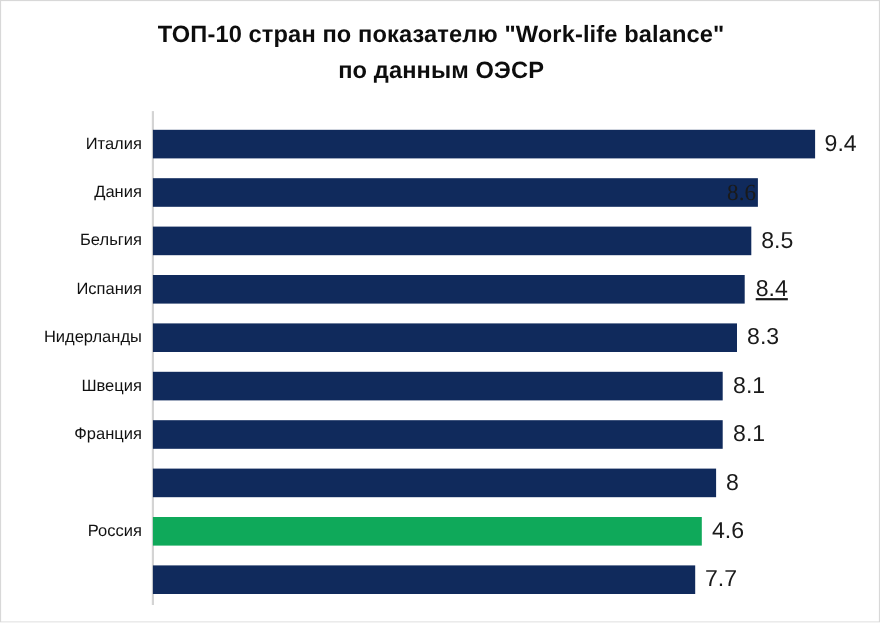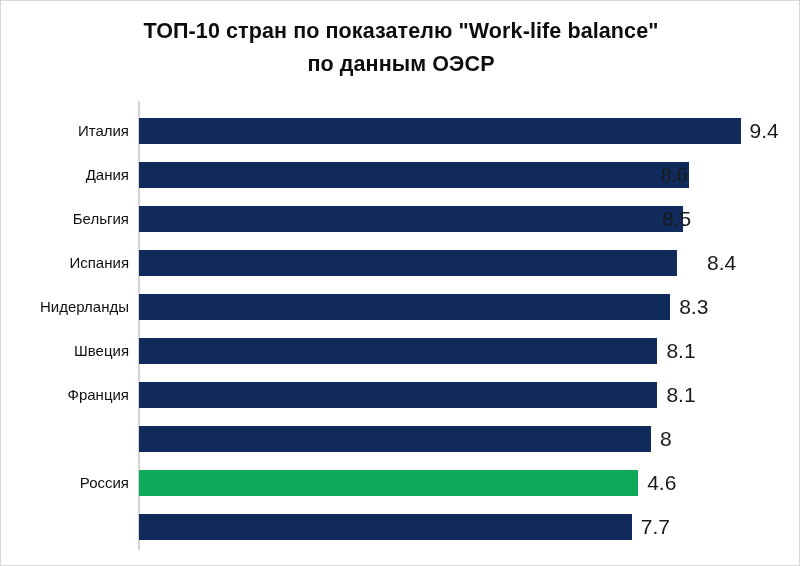--- a/index.html
+++ b/index.html
@@ -120,26 +120,26 @@
           <div class="val-label" style="left: 748.6px;">9.4</div>
         </div>
         <div class="bar-row" style="top: 56px;">
           <div class="cat-label">Дания</div>
           <div class="bar" style="width: 550.4px;"></div>
           <div class="val-label" style="left: 660px; font-family: Liberation Serif, serif;">8.6</div>
         </div>
         <div class="bar-row" style="top: 100px;">
           <div class="cat-label">Бельгия</div>
           <div class="bar" style="width: 544px;"></div>
-          <div class="val-label" style="left: 661px;">8.5</div>
+          <div class="val-label" style="left: 691px;">8.5</div>
         </div>
         <div class="bar-row" style="top: 144px;">
           <div class="cat-label">Испания</div>
           <div class="bar" style="width: 537.6px;"></div>
-          <div class="val-label" style="left: 706px;">8.4</div>
+          <div class="val-label" style="left: 686px; text-decoration: underline;">8.4</div>
         </div>
         <div class="bar-row" style="top: 188px;">
           <div class="cat-label">Нидерланды</div>
           <div class="bar" style="width: 531.2px;"></div>
           <div class="val-label" style="left: 678.2px;">8.3</div>
         </div>
         <div class="bar-row" style="top: 232px;">
           <div class="cat-label">Швеция</div>
           <div class="bar" style="width: 518.4px;"></div>
           <div class="val-label" style="left: 665.4px;">8.1</div>

